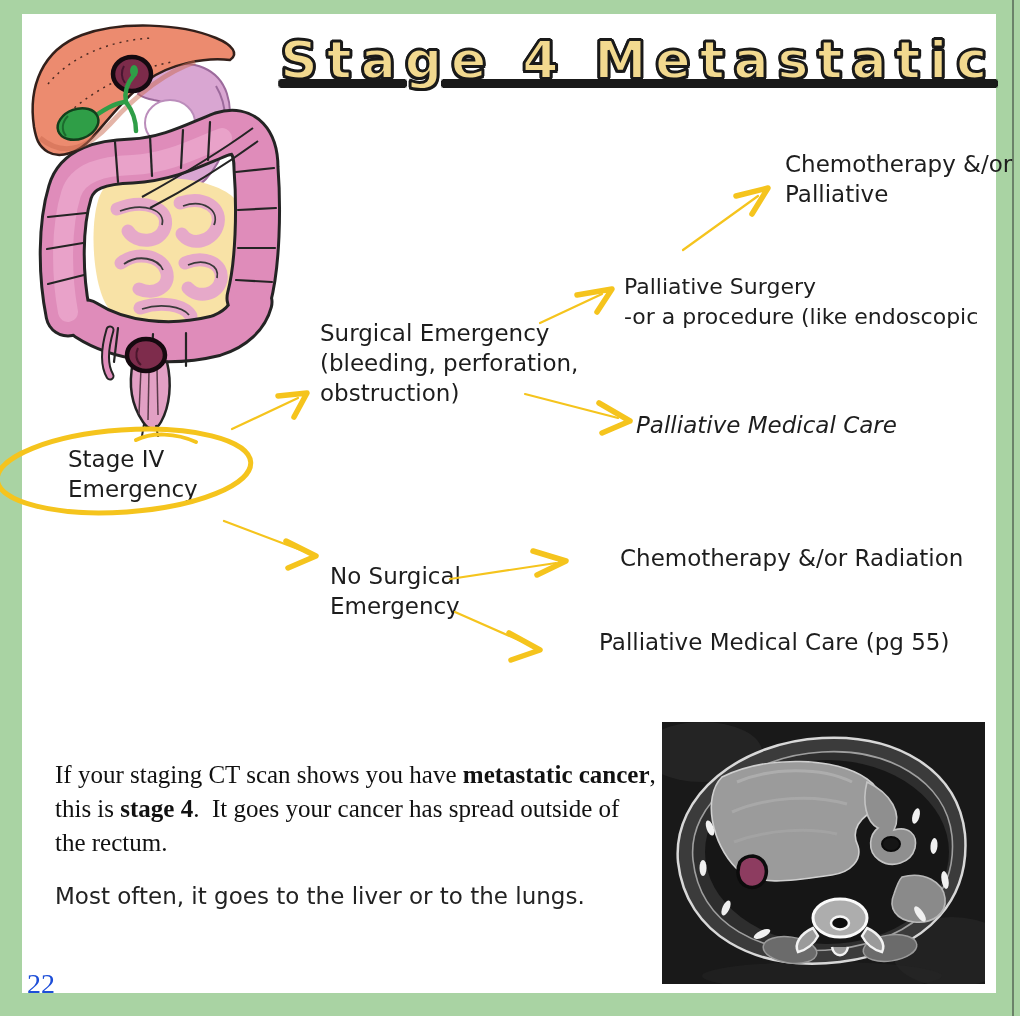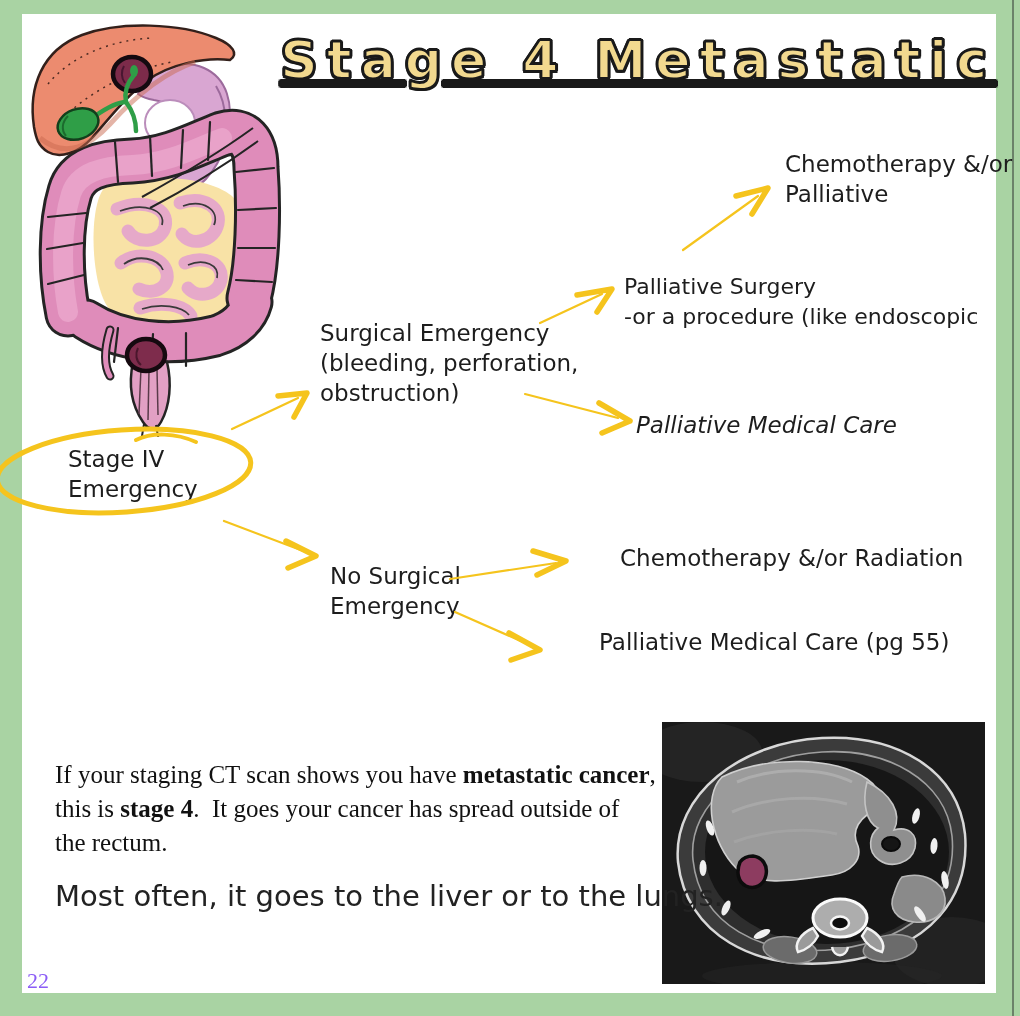--- a/index.html
+++ b/index.html
@@ -41,24 +41,24 @@
   .pos-no-surg{left:330px;top:561px;}
   .pos-chemo-bot{left:620px;top:543px;}
   .pos-pall-pg{left:599px;top:627px;}
 
   .paragraph{
     position:absolute;left:55px;top:758px;width:632px;z-index:4;
     font-family:"Liberation Serif","DejaVu Serif",serif;
     font-size:25px;line-height:34px;color:#111;white-space:pre-wrap;
   }
   .paragraph b{font-weight:bold;}
-  .note{position:absolute;left:55px;top:881px;z-index:4;font-size:29px;color:#222;white-space:nowrap;}
+  .note{position:absolute;left:55px;top:881px;z-index:4;font-size:23px;color:#222;white-space:nowrap;}
   .page-number{
     position:absolute;left:27px;top:968px;z-index:4;
-    font-family:"Liberation Serif","DejaVu Serif",serif;font-size:22px;color:#8b5cf6;
+    font-family:"Liberation Serif","DejaVu Serif",serif;font-size:28px;color:#1d4ed8;
   }
   svg{position:absolute;display:block;}
   .tract-svg{left:20px;top:12px;z-index:3;}
   .annot-svg{left:0;top:0;z-index:5;pointer-events:none;}
   .ct-svg{left:662px;top:722px;z-index:3;}
 </style>
 </head>
 <body>
 
 <div class="frame frame-top"></div>

